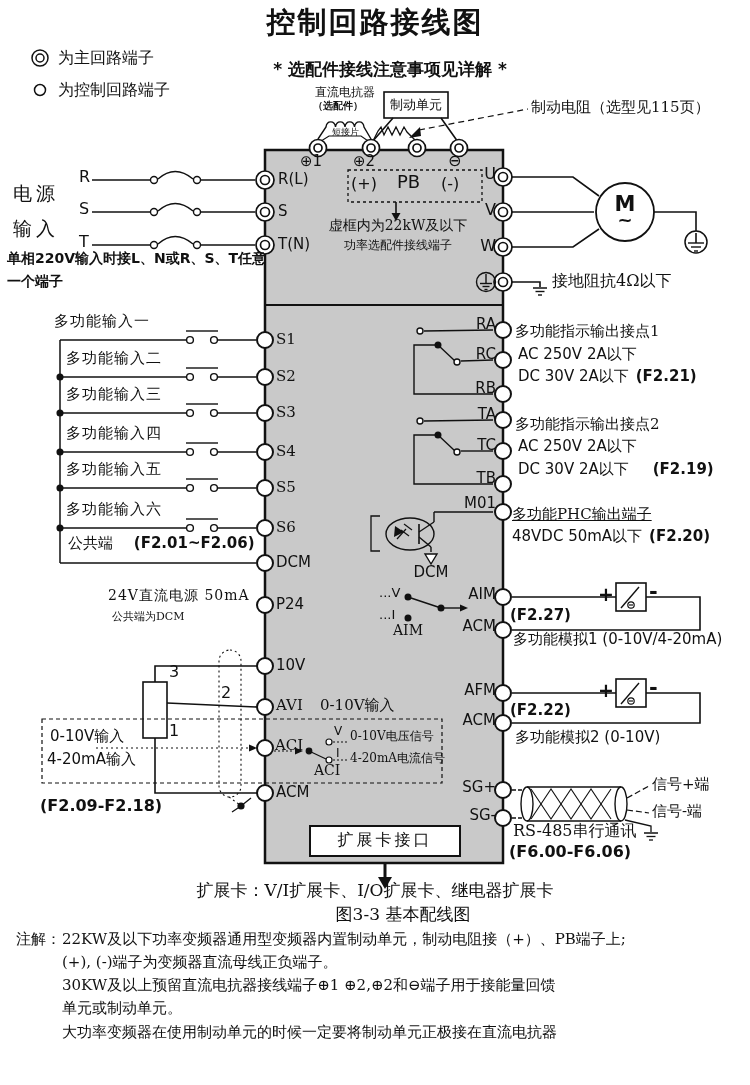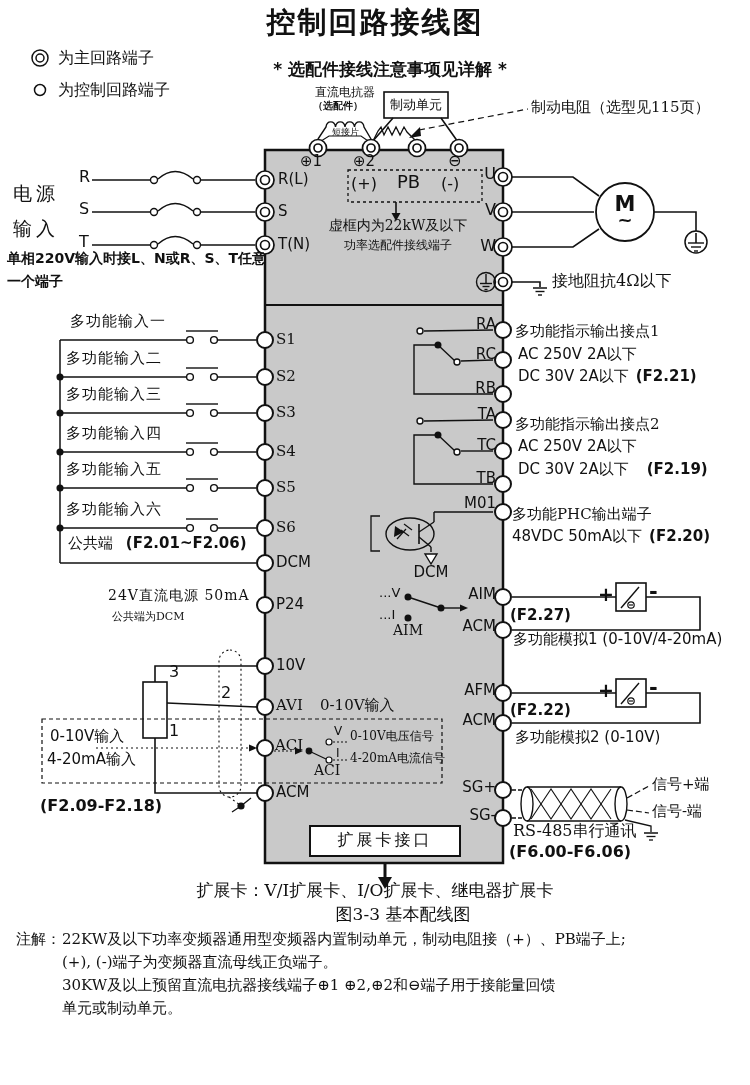--- a/index.html
+++ b/index.html
@@ -334,51 +334,51 @@
 <div class="t" style="left:278px;top:203px;font-size:15px;">S</div>
 <div class="t" style="left:278px;top:236px;font-size:15px;">T(N)</div>
 
 <div class="t rt" style="left:456px;top:165px;width:40px;font-size:16px;">U</div>
 <div class="t rt" style="left:456px;top:201px;width:40px;font-size:16px;">V</div>
 <div class="t rt" style="left:456px;top:237px;width:40px;font-size:16px;">W</div>
 <div class="t ser" style="left:552px;top:272px;font-size:16px;">接地阻抗4Ω以下</div>
 <div class="t b" style="left:600px;top:193px;width:50px;text-align:center;font-size:21px;">M</div>
 <div class="t b" style="left:600px;top:210px;width:50px;text-align:center;font-size:18px;">~</div>
 
-<div class="t ser" style="left:70px;top:313px;font-size:15px;letter-spacing:1px;">多功能输入一</div>
+<div class="t ser" style="left:54px;top:313px;font-size:15px;letter-spacing:1px;">多功能输入一</div>
 <div class="t ser" style="left:66px;top:350px;font-size:15px;letter-spacing:1px;">多功能输入二</div>
 <div class="t ser" style="left:66px;top:386px;font-size:15px;letter-spacing:1px;">多功能输入三</div>
 <div class="t ser" style="left:66px;top:425px;font-size:15px;letter-spacing:1px;">多功能输入四</div>
 <div class="t ser" style="left:66px;top:461px;font-size:15px;letter-spacing:1px;">多功能输入五</div>
 <div class="t ser" style="left:66px;top:501px;font-size:15px;letter-spacing:1px;">多功能输入六</div>
 <div class="t ser" style="left:276px;top:331px;font-size:15px;">S1</div>
 <div class="t ser" style="left:276px;top:368px;font-size:15px;">S2</div>
 <div class="t ser" style="left:276px;top:404px;font-size:15px;">S3</div>
 <div class="t ser" style="left:276px;top:443px;font-size:15px;">S4</div>
 <div class="t ser" style="left:276px;top:479px;font-size:15px;">S5</div>
 <div class="t ser" style="left:276px;top:519px;font-size:15px;">S6</div>
-<div class="t" style="left:68px;top:535px;font-size:15px;"><span class="ser">公共端</span> <span class="b" style="margin-left:8px;">(F2.01~F2.06)</span></div>
+<div class="t" style="left:68px;top:535px;font-size:15px;"><span class="ser">公共端</span> <span class="b" style="margin-left:16px;">(F2.01~F2.06)</span></div>
 <div class="t" style="left:276px;top:554px;font-size:15px;">DCM</div>
 
 <div class="t rt" style="left:452px;top:316px;width:44px;font-size:15px;">RA</div>
 <div class="t rt" style="left:452px;top:346px;width:44px;font-size:15px;">RC</div>
 <div class="t rt" style="left:452px;top:380px;width:44px;font-size:15px;">RB</div>
 <div class="t ser" style="left:515px;top:323px;font-size:15px;">多功能指示输出接点1</div>
 <div class="t" style="left:518px;top:346px;font-size:15px;">AC 250V 2A以下</div>
 <div class="t" style="left:518px;top:368px;font-size:15px;"><span>DC 30V 2A以下</span><span class="b" style="margin-left:7px;">(F2.21)</span></div>
 
 <div class="t rt" style="left:452px;top:406px;width:44px;font-size:15px;">TA</div>
 <div class="t rt" style="left:452px;top:437px;width:44px;font-size:15px;">TC</div>
 <div class="t rt" style="left:452px;top:470px;width:44px;font-size:15px;">TB</div>
 <div class="t ser" style="left:515px;top:416px;font-size:15px;">多功能指示输出接点2</div>
 <div class="t" style="left:518px;top:438px;font-size:15px;">AC 250V 2A以下</div>
-<div class="t" style="left:518px;top:461px;font-size:15px;"><span>DC 30V 2A以下</span><span class="b" style="margin-left:18px;">(F2.19)</span></div>
+<div class="t" style="left:518px;top:461px;font-size:15px;"><span>DC 30V 2A以下</span><span class="b" style="margin-left:24px;">(F2.19)</span></div>
 
 <div class="t rt" style="left:452px;top:495px;width:44px;font-size:15px;">M01</div>
-<div class="t ser" style="left:512px;top:506px;font-size:15px;">多功能PHC输出端子</div>
+<div class="t ser" style="left:512px;top:506px;font-size:15px;text-decoration:underline;">多功能PHC输出端子</div>
 <div class="t" style="left:512px;top:528px;font-size:15px;"><span>48VDC  50mA以下</span><span class="b" style="margin-left:7px;">(F2.20)</span></div>
 <div class="t" style="left:408px;top:564px;width:46px;text-align:center;font-size:15px;">DCM</div>
 
 <div class="t ser" style="left:108px;top:588px;font-size:14px;letter-spacing:1px;">24V直流电源 50mA</div>
 <div class="t ser" style="left:112px;top:611px;font-size:11px;">公共端为DCM</div>
 <div class="t" style="left:276px;top:596px;font-size:15px;">P24</div>
 
 <div class="t rt" style="left:452px;top:586px;width:44px;font-size:15px;">AIM</div>
 <div class="t rt" style="left:452px;top:618px;width:44px;font-size:15px;">ACM</div>
 <div class="t" style="left:379px;top:586px;font-size:13px;">...V</div>
@@ -422,14 +422,15 @@
 
 <div class="t" style="left:310px;top:831px;width:150px;text-align:center;font-size:16px;letter-spacing:3px;">扩展卡接口</div>
 <div class="t ser" style="left:0;top:881px;width:750px;text-align:center;font-size:17px;">扩展卡：V/I扩展卡、I/O扩展卡、继电器扩展卡</div>
 <div class="t ser" style="left:0;top:905px;width:750px;text-align:center;font-size:17px;margin-left:28px;">图3-3 基本配线图</div>
 
 <div class="t ser" style="left:16px;top:931px;font-size:15px;">注解：</div>
 <div class="t ser" style="left:62px;top:931px;font-size:15px;">22KW及以下功率变频器通用型变频器内置制动单元，制动电阻接（+）、PB端子上;</div>
 <div class="t ser" style="left:62px;top:954px;font-size:15px;">(+), (-)端子为变频器直流母线正负端子。</div>
 <div class="t ser" style="left:62px;top:977px;font-size:15px;">30KW及以上预留直流电抗器接线端子⊕1 ⊕2,⊕2和⊖端子用于接能量回馈</div>
 <div class="t ser" style="left:62px;top:1000px;font-size:15px;">单元或制动单元。</div>
+<div class="t ser" style="left:62px;top:1024px;font-size:15px;">大功率变频器在使用制动单元的时候一定要将制动单元正极接在直流电抗器</div>
 
 </div>
 
 </body></html>

